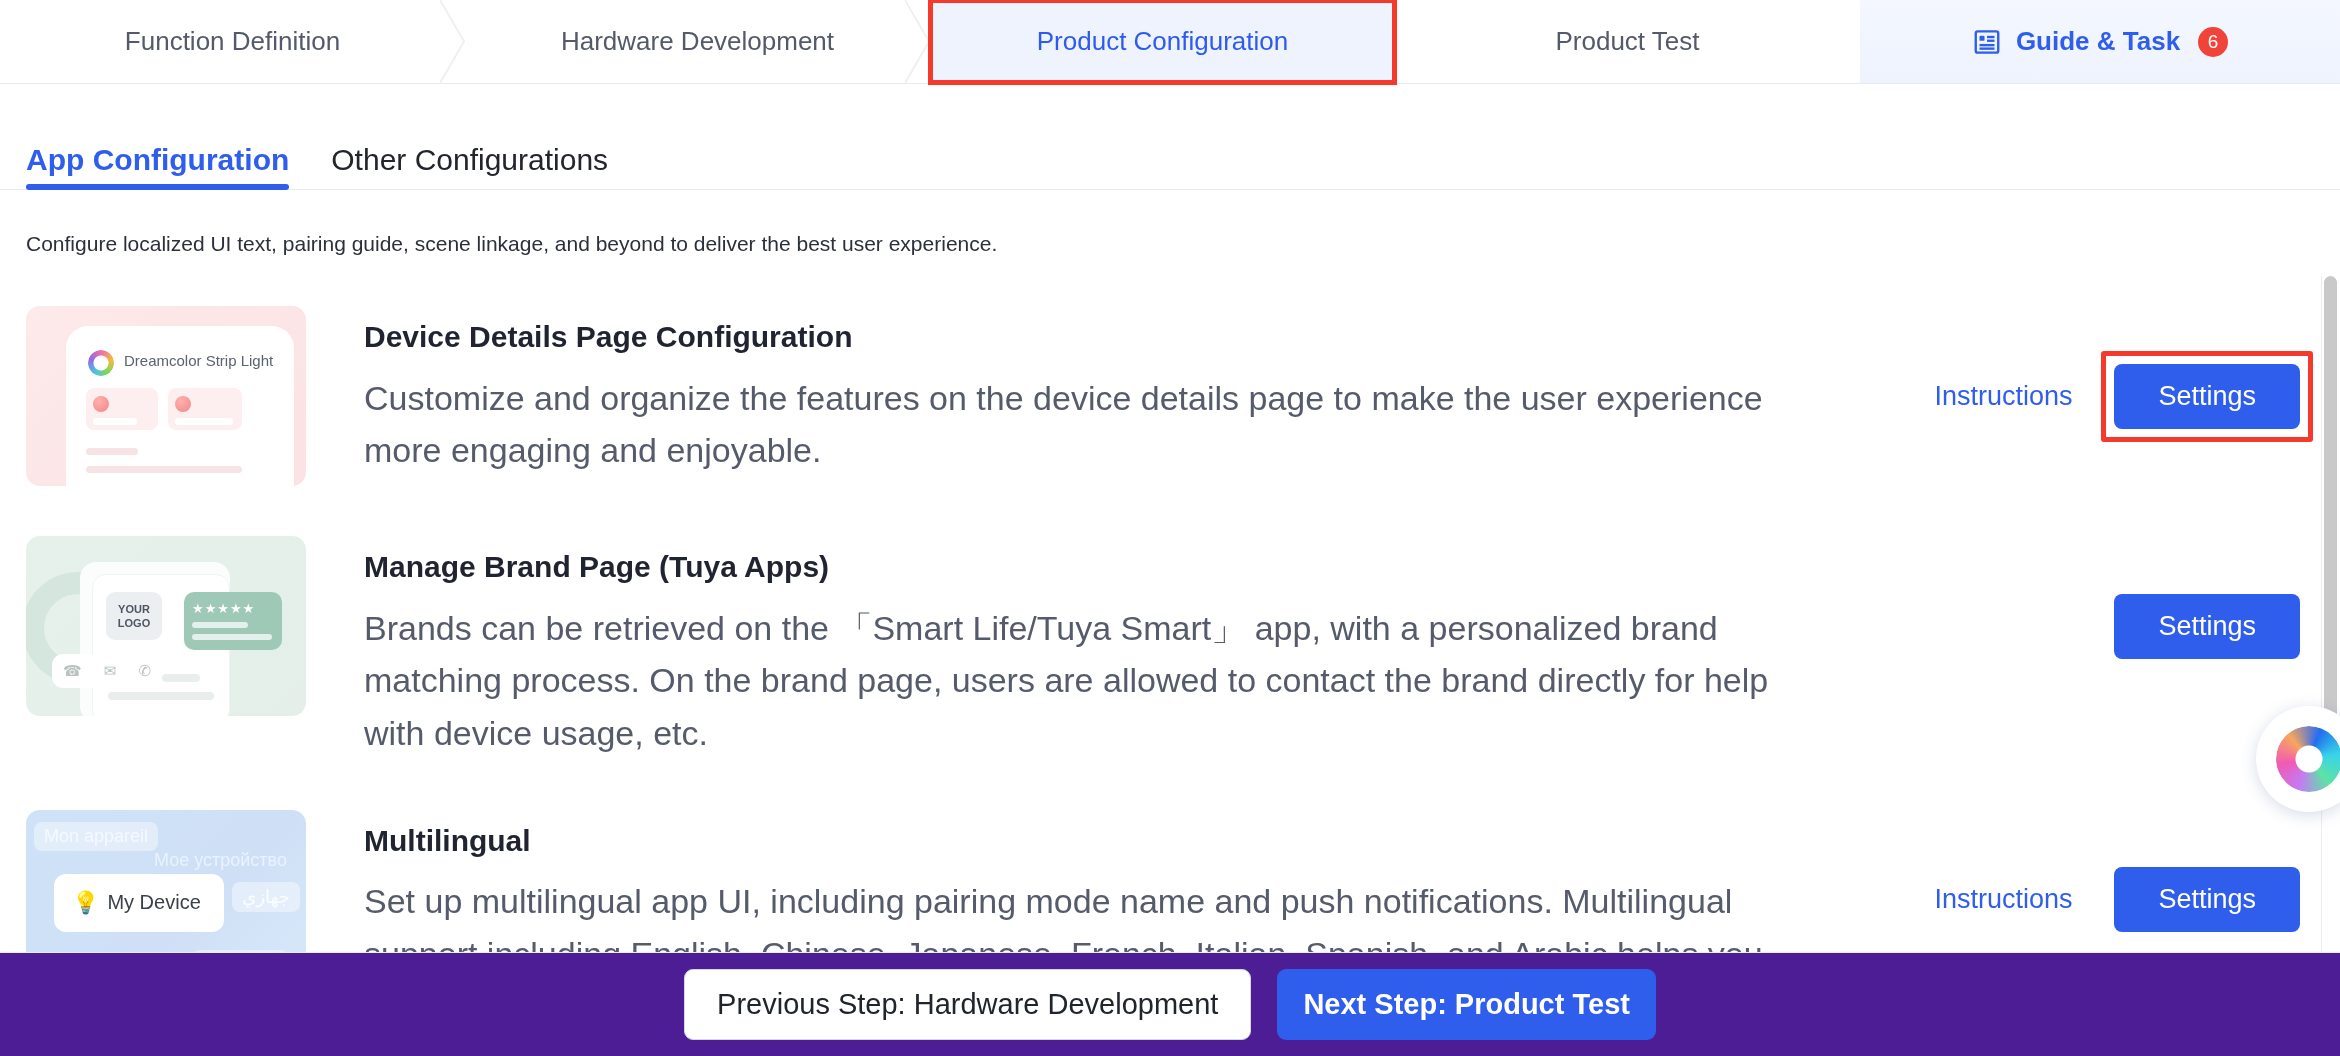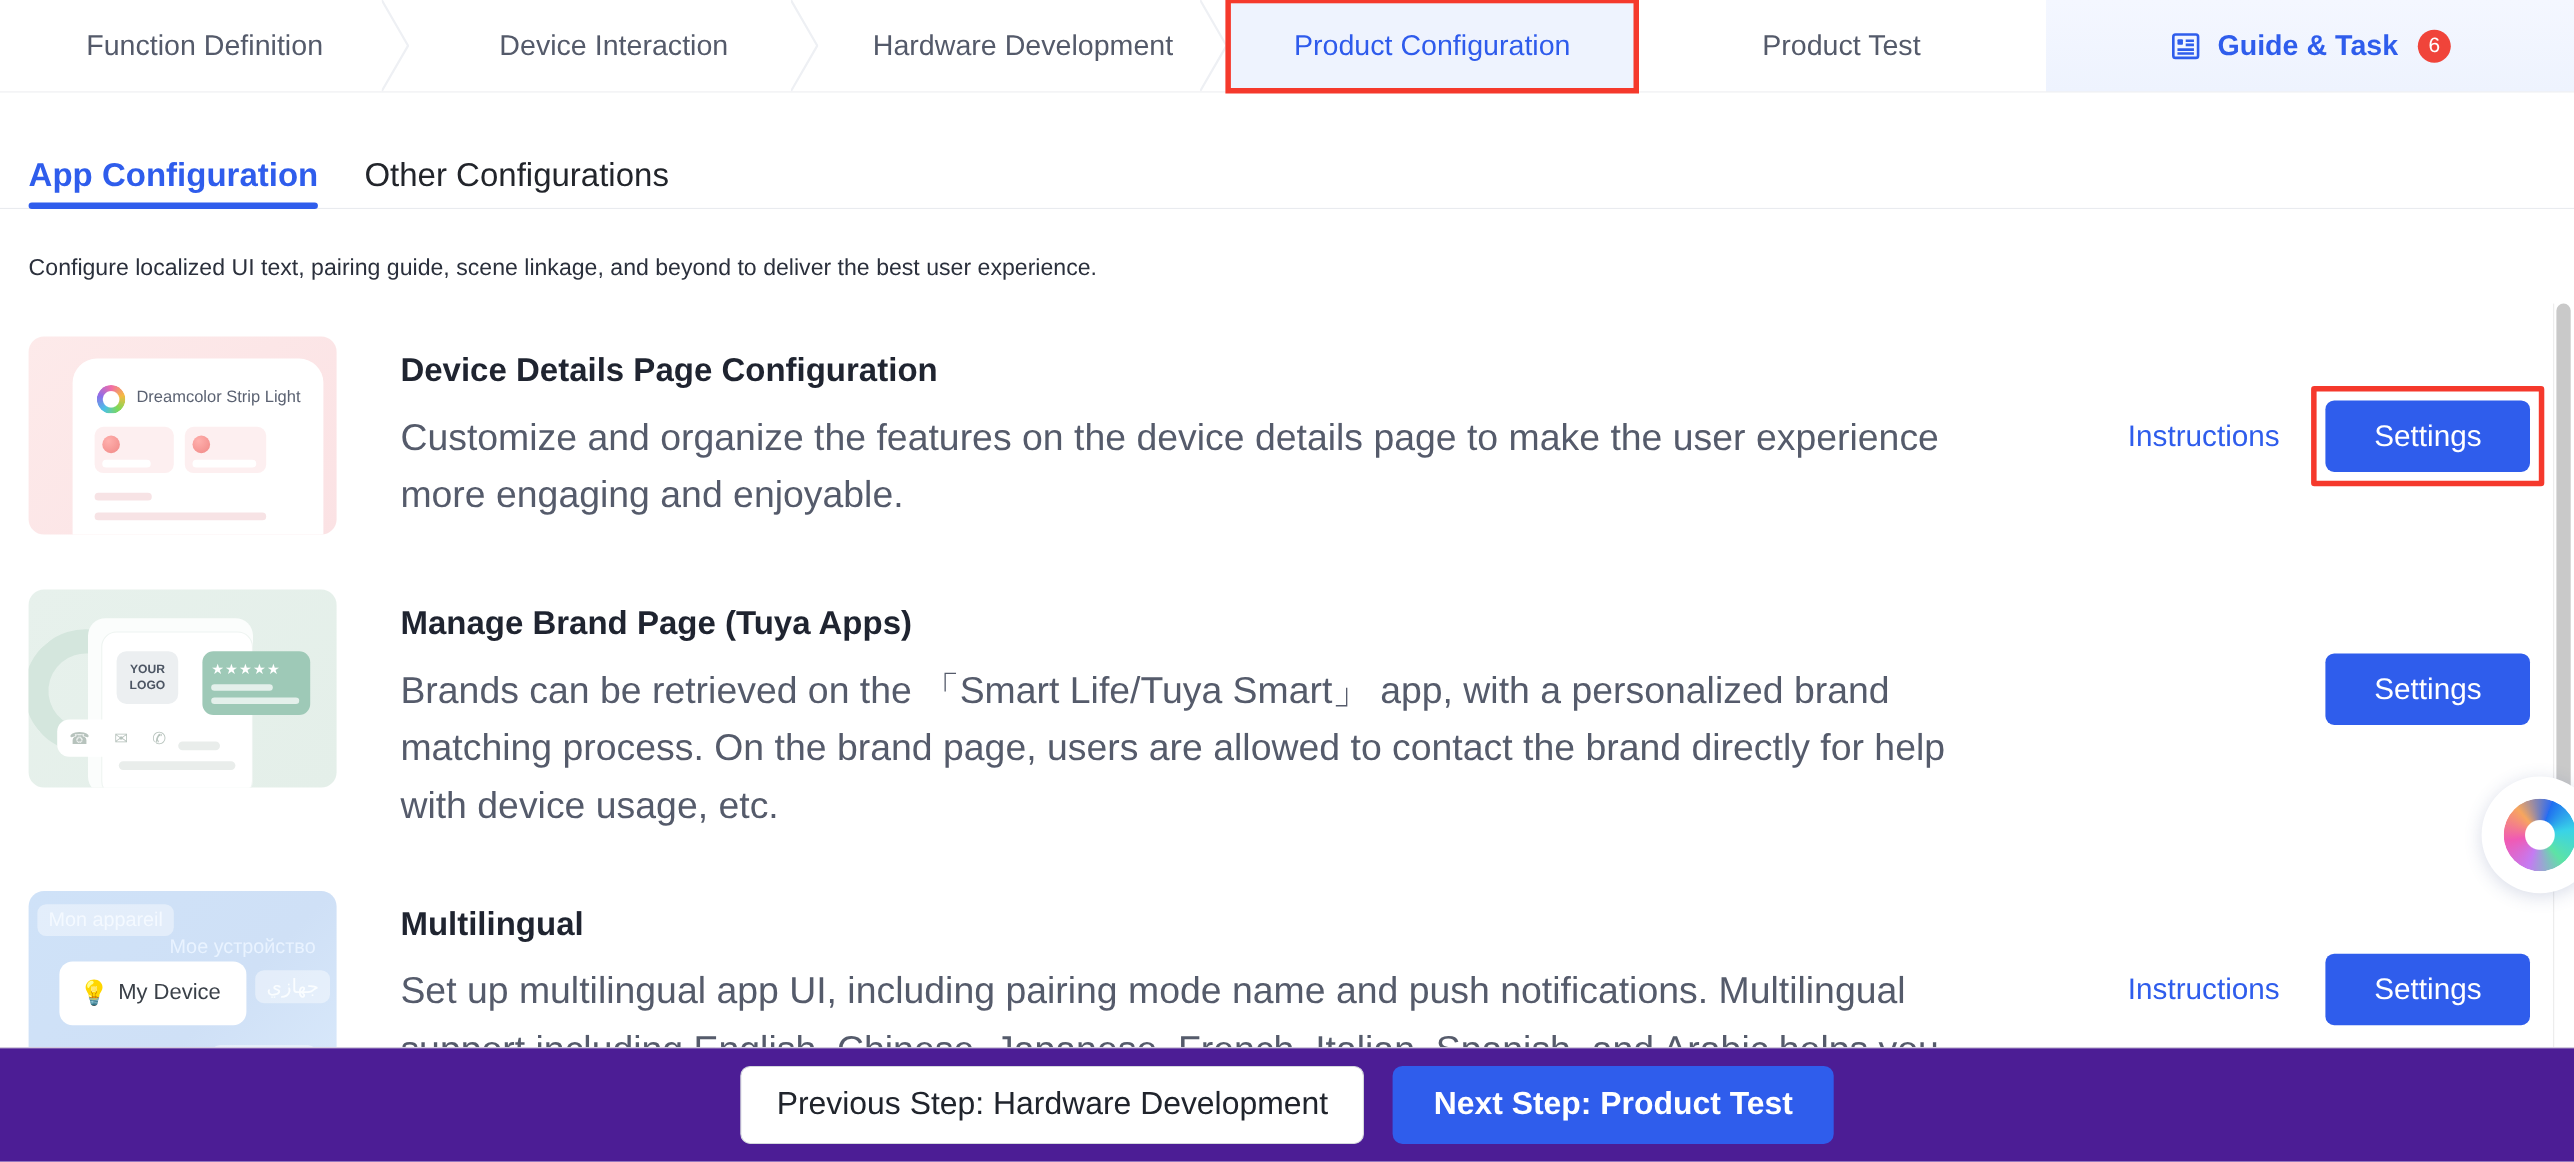--- a/index.html
+++ b/index.html
@@ -319,21 +319,21 @@
     cursor: pointer;
     font-family: "Liberation Sans", sans-serif;
   }
   .btn-next {
     background: #2f5dec;
     border: none;
     border-radius: 9px;
     font-size: 29px;
     color: #fff;
     font-weight: bold;
-    padding: 19px 37px;
+    padding: 19px 26px;
     cursor: pointer;
     font-family: "Liberation Sans", sans-serif;
   }
 
   
   .fab {
     position: absolute;
     right: -22px; bottom: 244px;
     width: 106px; height: 106px;
     border-radius: 50%;
@@ -379,28 +379,20 @@
 
   <div class="step">
     <span>Function Definition</span>
     <span class="chev">
       <svg viewBox="0 0 26 84" preserveAspectRatio="none">
           <path d="M0 0 L24 42 L0 84" fill="none" stroke="#eef0f4" stroke-width="2"></path>
         </svg>
     </span>
   </div>
 
-  <div class="step">
-    <span>Device Interaction</span>
-    <span class="chev">
-      <svg viewBox="0 0 26 84" preserveAspectRatio="none">
-          <path d="M0 0 L24 42 L0 84" fill="none" stroke="#eef0f4" stroke-width="2"></path>
-        </svg>
-    </span>
-  </div>
 
   <div class="step">
     <span>Hardware Development</span>
     <span class="chev">
       <svg viewBox="0 0 26 84" preserveAspectRatio="none">
           <path d="M0 0 L24 42 L0 84" fill="none" stroke="#eef0f4" stroke-width="2"></path>
         </svg>
     </span>
   </div>
 

